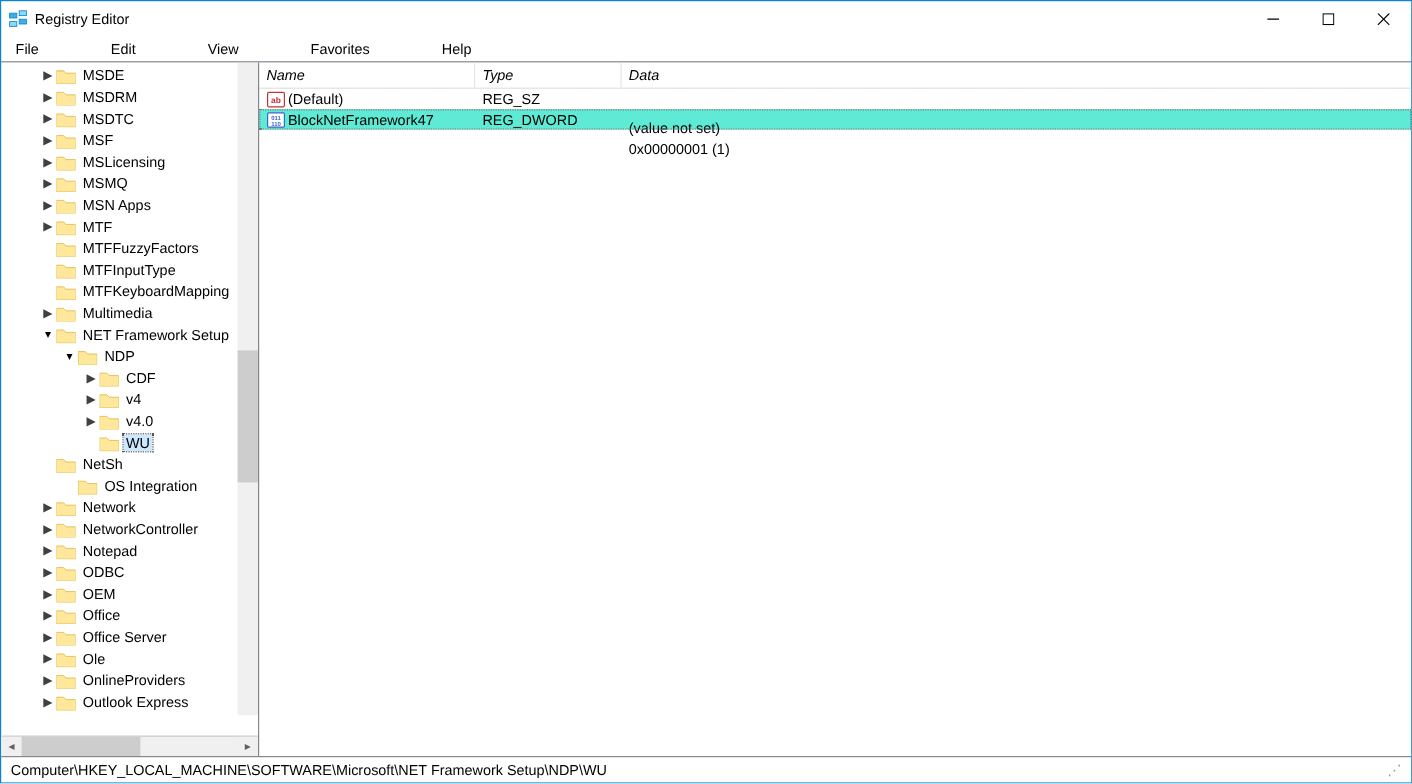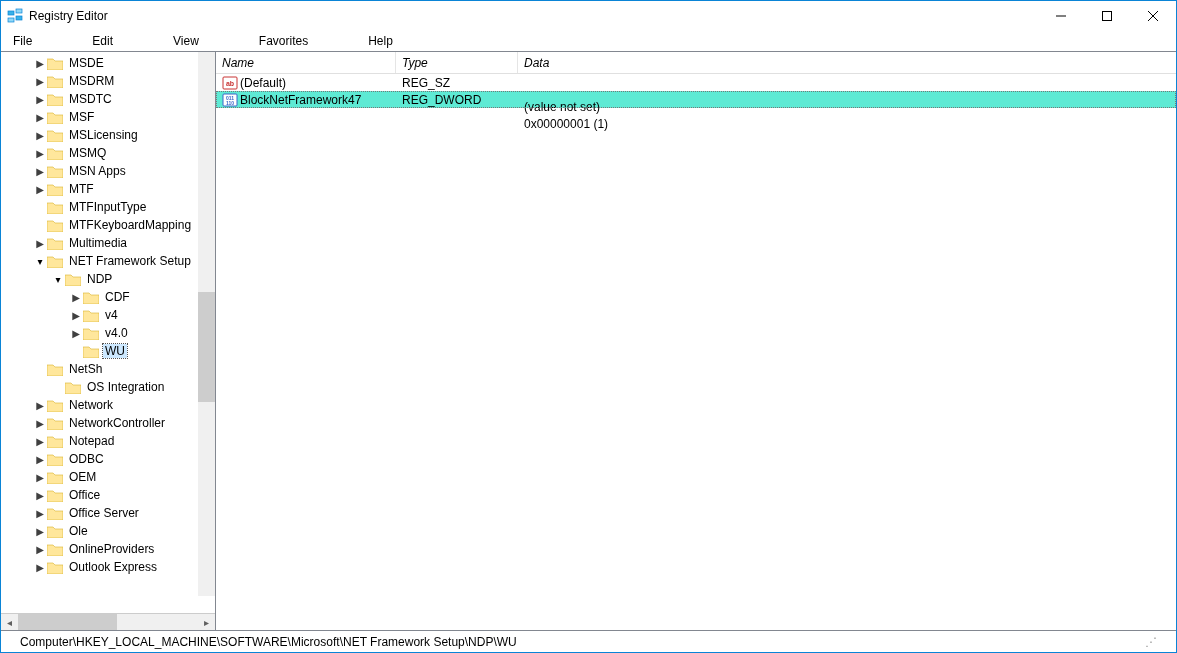--- a/index.html
+++ b/index.html
@@ -40,21 +40,21 @@
   .col-data { width: 280px; border-right:none; }
   .list-body { flex: 1; font-size: 12px; }
   .list-row { display: flex; height: 17px; align-items: center; }
   .list-row.selected { background: #5eead4; outline: 1px dotted #777; outline-offset: -1px;}
   .cell { padding: 0 6px; display: flex; align-items: center; text-align: right; }
   .cell-name { width: 180px; }
   .cell-type { width: 122px; }
   .cell-data { width: 280px; margin-top: 48px; }
   .val-icon { width: 16px; height: 16px; margin-right: 2px; flex-shrink:0; }
 
-  .statusbar { height: 22px; border-top: 1px solid #828790; display: flex; align-items: center; padding: 0 19px; font-size: 12px; }
+  .statusbar { height: 22px; border-top: 1px solid #828790; display: flex; align-items: center; padding: 0 8px; font-size: 12px; }
   .grip { margin-left:auto; color:#999; font-size:12px; letter-spacing:-2px; padding-right:2px;}
 </style>
 </head>
 <body>
 
 <div class="window">
 
   <div class="titlebar">
     <svg class="titlebar-icon" viewBox="0 0 16 16">
       <rect x="1" y="3" width="6" height="4" fill="#38b1e8" stroke="#0a84d6" stroke-width="0.7"></rect>
@@ -154,20 +154,27 @@
               <svg class="folder" viewBox="0 0 16 13">
                 <path d="M0 2 L6 2 L8 4 L16 4 L16 13 L0 13 Z" fill="#ffe79c" stroke="#d8b12e" stroke-width="0.6"></path>
               </svg>
               <span class="node-label">MTF</span>
             </div>
           <div class="tree-row indent0">
               <span class="expander"></span>
               <svg class="folder" viewBox="0 0 16 13">
                 <path d="M0 2 L6 2 L8 4 L16 4 L16 13 L0 13 Z" fill="#ffe79c" stroke="#d8b12e" stroke-width="0.6"></path>
               </svg>
+              <span class="node-label">MTFFuzzyFactors</span>
+            </div>
+          <div class="tree-row indent0">
+              <span class="expander"></span>
+              <svg class="folder" viewBox="0 0 16 13">
+                <path d="M0 2 L6 2 L8 4 L16 4 L16 13 L0 13 Z" fill="#ffe79c" stroke="#d8b12e" stroke-width="0.6"></path>
+              </svg>
               <span class="node-label">MTFInputType</span>
             </div>
           <div class="tree-row indent0">
               <span class="expander"></span>
               <svg class="folder" viewBox="0 0 16 13">
                 <path d="M0 2 L6 2 L8 4 L16 4 L16 13 L0 13 Z" fill="#ffe79c" stroke="#d8b12e" stroke-width="0.6"></path>
               </svg>
               <span class="node-label">MTFKeyboardMapping</span>
             </div>
           <div class="tree-row indent0">

